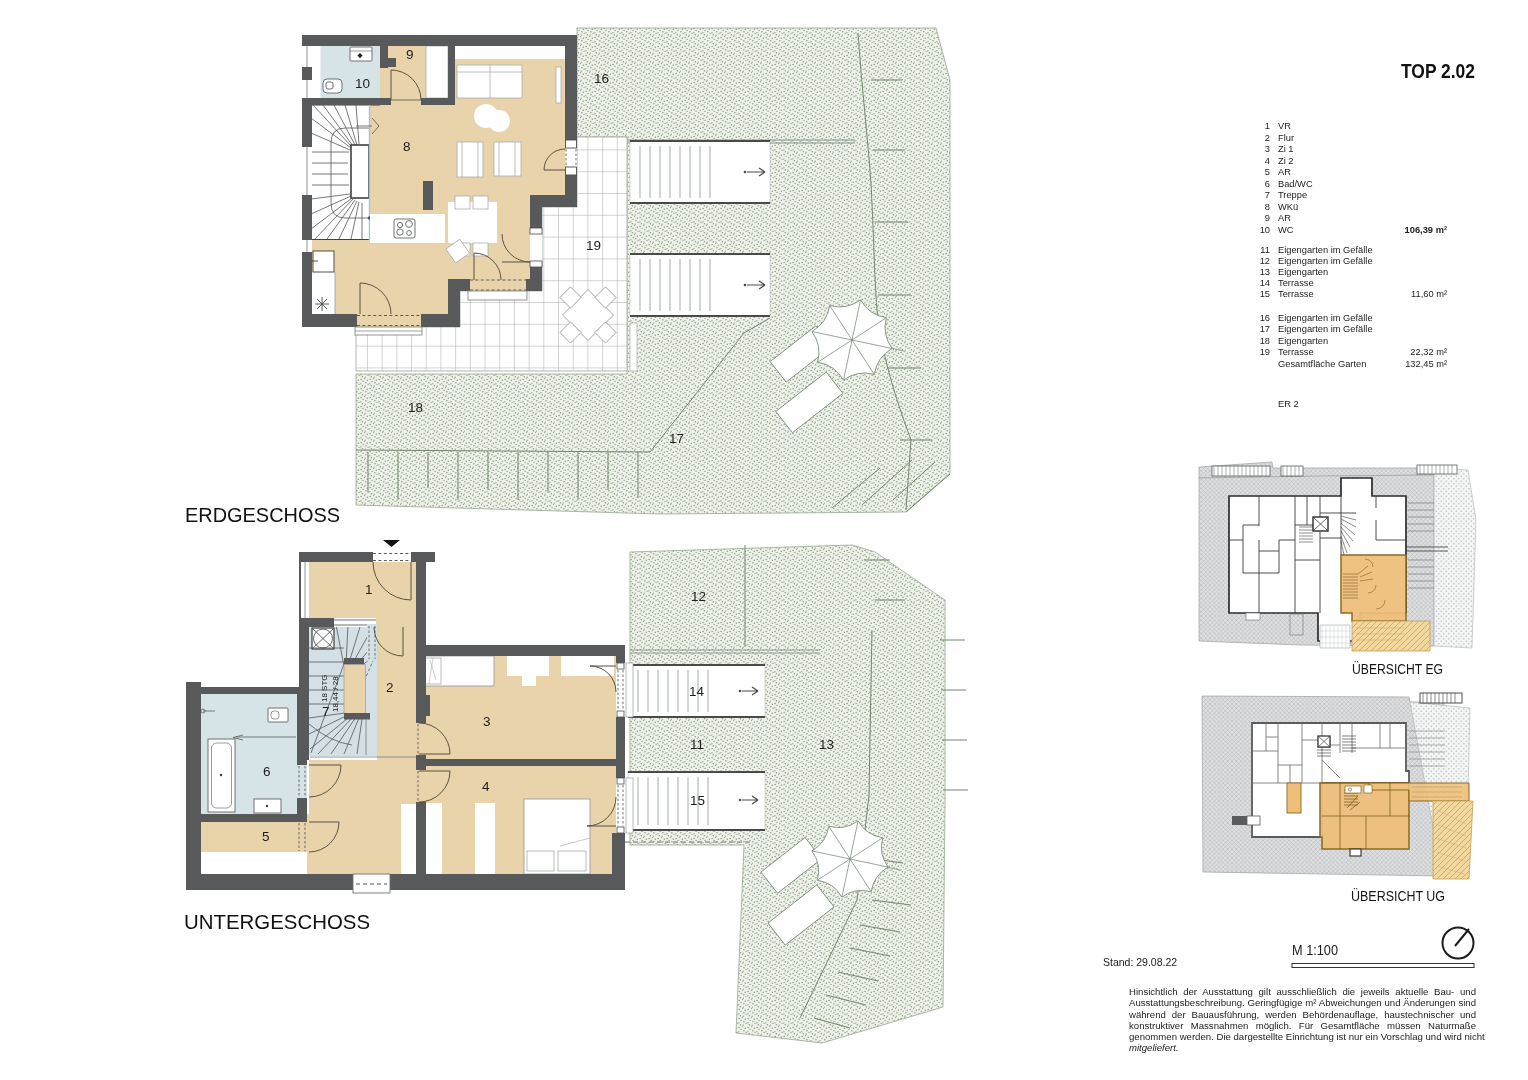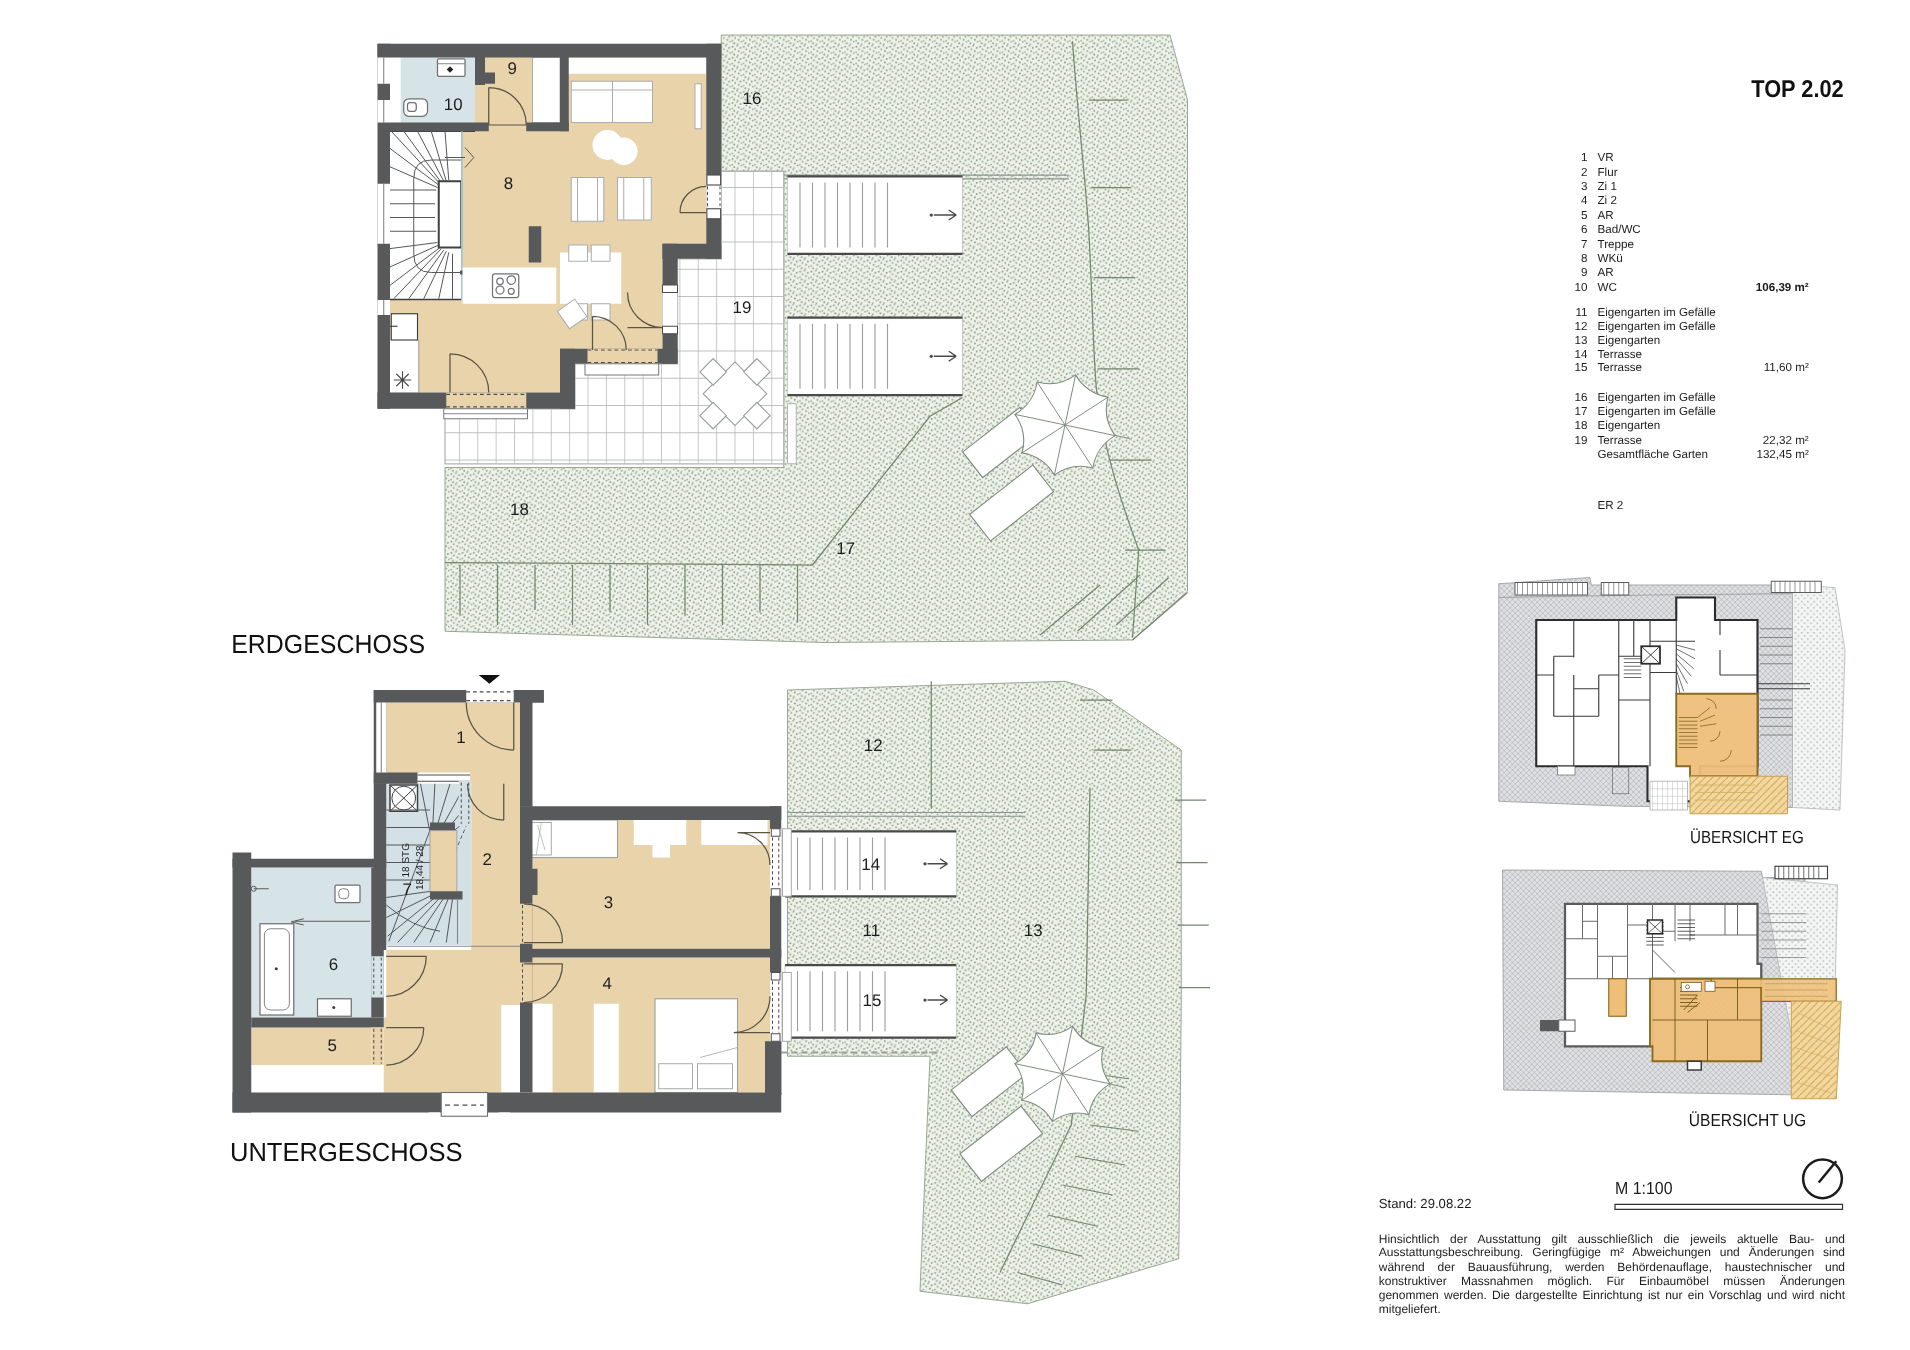--- a/index.html
+++ b/index.html
@@ -1,22 +1,22 @@
 <!DOCTYPE html>
 <html><head>
 <meta charset="utf-8">
 <style>
   html,body{margin:0;padding:0;background:#fff;}
   #page{position:relative;width:1528px;height:1080px;background:#fff;overflow:hidden;
         font-family:"Liberation Sans", sans-serif;}
   svg{position:absolute;left:0;top:0;}
   .disc{position:absolute;left:1103px;top:986px;width:373px;font-size:9.6px;line-height:11.3px;
         color:#1c1c1c;font-family:"Liberation Sans", sans-serif;}
-  .disc div{text-align:justify;text-align-last:justify;white-space:nowrap;}
-  .disc div.last{text-align-last:left;}
+  .disc div{text-align:justify;text-align-last:justify;white-space:nowrap;margin-left:26px;}
+  .disc div.last{text-align-last:left;font-style:italic;}
 </style>
 </head>
 <body>
 <div id="page">
 <svg width="1528" height="1080" viewBox="0 0 1528 1080">
 <defs>
   <pattern id="gdot" width="9" height="9" patternUnits="userSpaceOnUse">
     <rect width="9" height="9" fill="#eef1e9"></rect>
     <circle cx="1.1" cy="1.4" r="0.75" fill="#869b7f"></circle>
     <circle cx="4.6" cy="0.6" r="0.65" fill="#93a78c"></circle>
@@ -671,17 +671,17 @@
 
   <circle cx="1458" cy="943" r="15.5" fill="none" stroke="#1c1c1c" stroke-width="2"></circle>
   <path d="M1455,946 L1469,929" stroke="#1c1c1c" stroke-width="2" fill="none"></path>
 </g>
 </svg>
 
 <div class="disc">
 <div>Hinsichtlich der Ausstattung gilt ausschließlich die jeweils aktuelle Bau- und</div>
 <div>Ausstattungsbeschreibung. Geringfügige m² Abweichungen und Änderungen sind</div>
 <div>während der Bauausführung, werden Behördenauflage, haustechnischer und</div>
-<div>konstruktiver Massnahmen möglich. Für Einbaumöbel müssen Änderungen</div>
+<div>konstruktiver Massnahmen möglich. Für Gesamtfläche müssen Naturmaße</div>
 <div>genommen werden. Die dargestellte Einrichtung ist nur ein Vorschlag und wird nicht</div>
 <div class="last">mitgeliefert.</div>
 </div>
 </div>
 
 </body></html>

